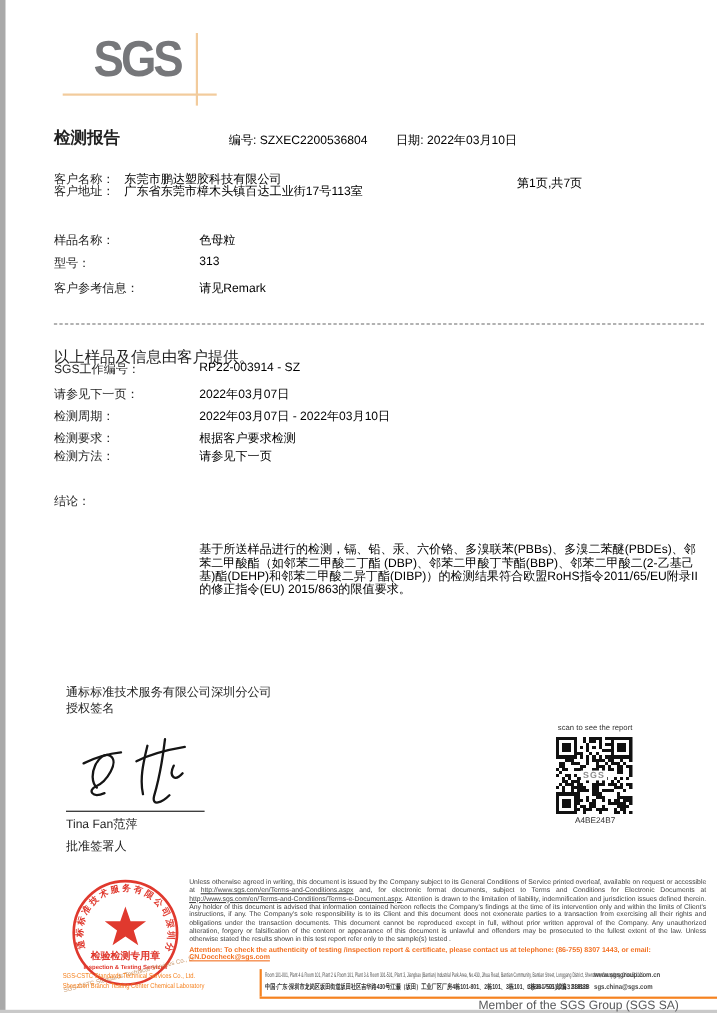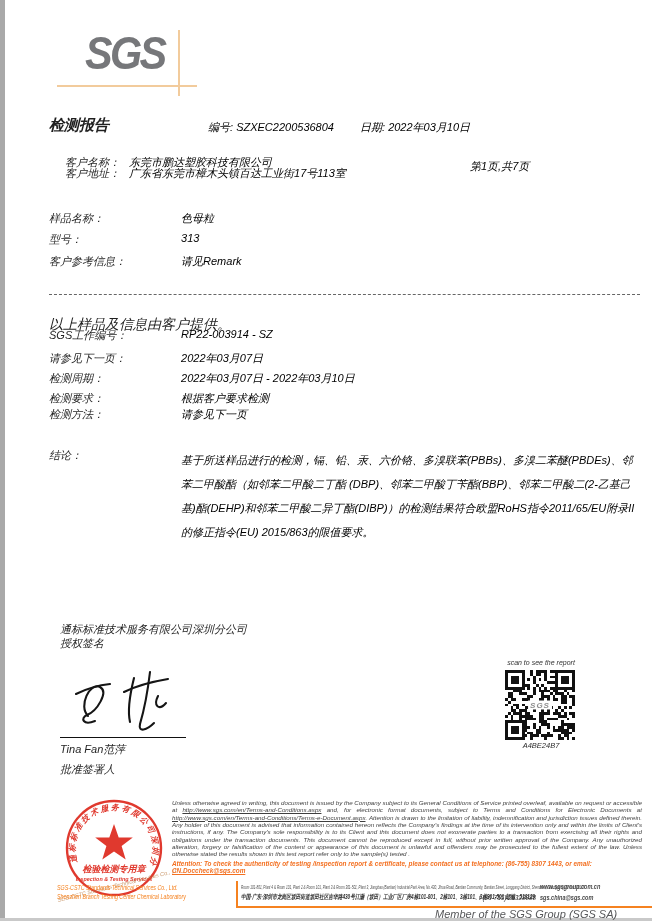--- a/index.html
+++ b/index.html
@@ -1,42 +1,42 @@
 <!DOCTYPE html>
 <html><head>
 <meta charset="utf-8">
 <style>
   html,body{margin:0;padding:0;background:#ffffff;}
   #page{position:relative;width:652px;height:921px;background:#fff;overflow:hidden;
-        font-family:"Liberation Sans","DejaVu Sans",sans-serif;color:#1f1f1f;font-style:italic;}
+        font-family:"Liberation Sans","DejaVu Sans",sans-serif;color:#1f1f1f;}
   .abs{position:absolute;}
   
   #edge-strip{left:0;top:0;width:5px;height:921px;background:#a9a9a9;}
   #bottom-strip{left:0;top:918px;width:652px;height:3px;background:#c9c9c9;}
   
   #logo-text{left:85px;top:30px;font-size:46px;font-weight:bold;color:#76777a;
              letter-spacing:-3px;transform:scaleX(0.9);transform-origin:left top;line-height:1;}
   .logo-line{background:#f2cb9c;}
   #logo-hline{left:57px;top:85px;width:140px;height:2px;}
   #logo-vline{left:178px;top:30px;width:2px;height:66px;}
   
   #title{left:49px;top:116px;font-size:15px;font-weight:bold;}
   .hdr{top:120px;font-size:11px;color:#000;}
   #hdr-no{left:208px;}
   #hdr-date{left:360px;text-align:right;}
   #hdr-page{left:470px;margin-top:39px;}
   
   .row{position:absolute;left:49px;right:10px;font-size:11px;}
   .lbl{display:inline-block;vertical-align:top;}
-  .w61{width:61px;margin-left:16px;}
+  .w61{width:61px;}
   .w129{width:129px;}
   .val{color:#000;}
   #note-row{left:49px;font-size:14px;margin-top:43px;}
   #dash-sep{left:49px;top:294px;width:591px;border-top:1px dashed #666;height:0;}
-  #conclusion-row .val{display:inline-block;width:460px;line-height:24px;}
+  #conclusion-row .val{display:inline-block;width:460px;line-height:12px;margin-top:46px;}
   
   .sig-text{left:60px;font-size:11px;}
   #sig-line{left:60px;top:737px;width:126px;height:1px;background:#111;}
   #sig-svg{left:66px;top:664px;}
   
   #qr-caption{left:503px;top:659px;width:76px;text-align:center;font-size:7px;color:#333;}
   #qr-box{left:505px;top:670px;width:70px;height:70px;}
   #qr-box svg{width:70px;height:70px;shape-rendering:crispEdges;}
   #qr-center{position:absolute;left:50%;top:50%;transform:translate(-50%,-50%);
              background:#fff;color:#8d8d8d;font-size:8px;font-weight:bold;

